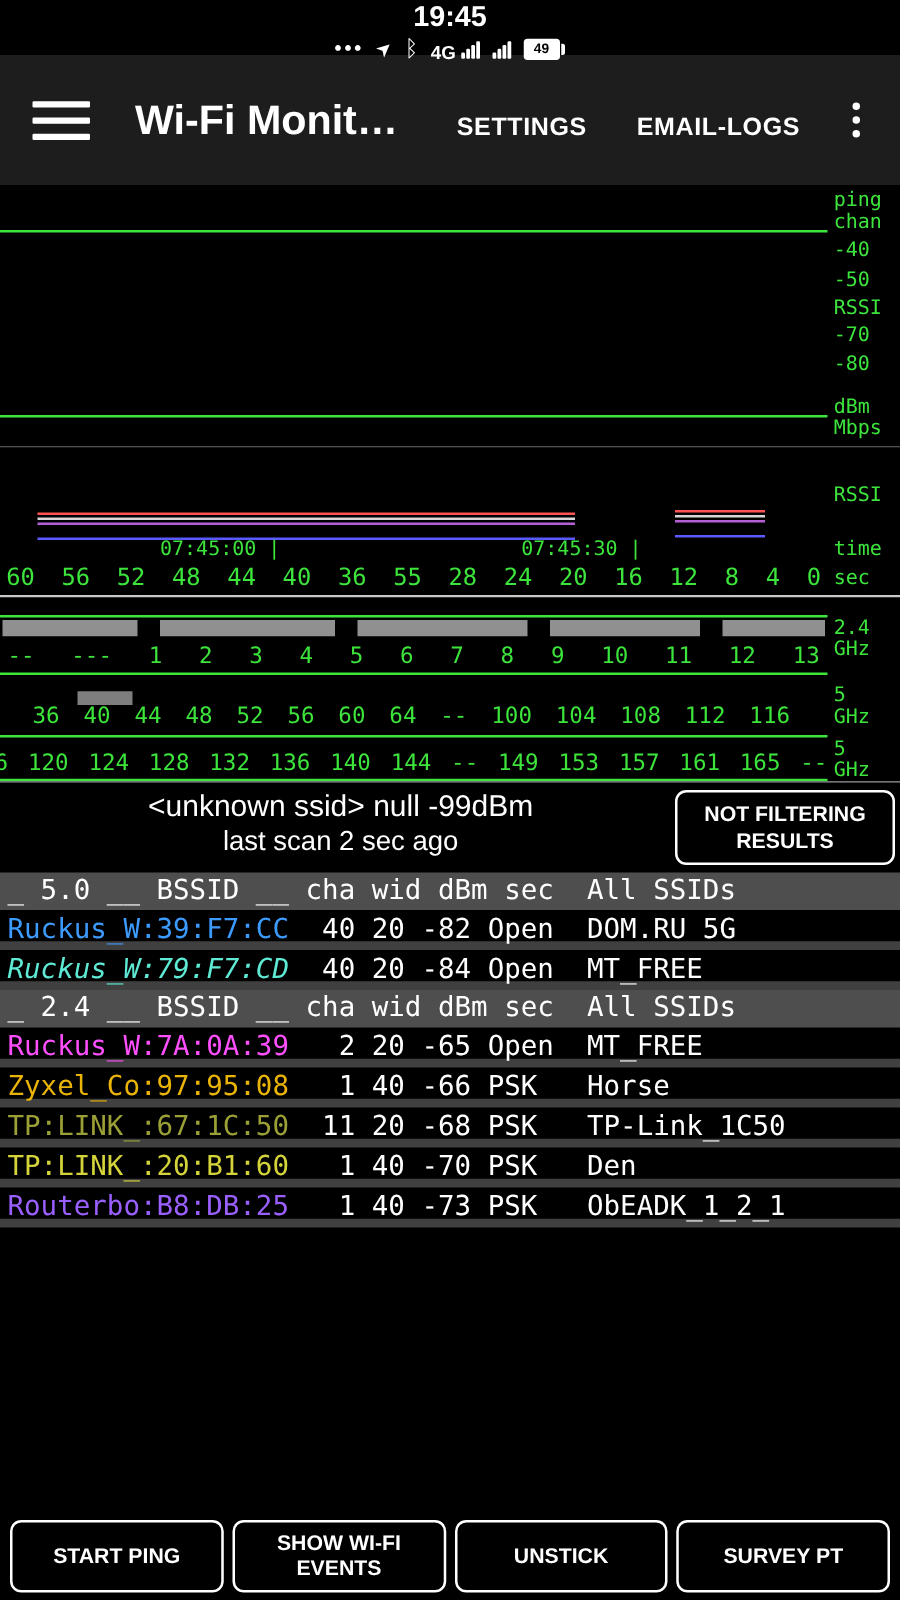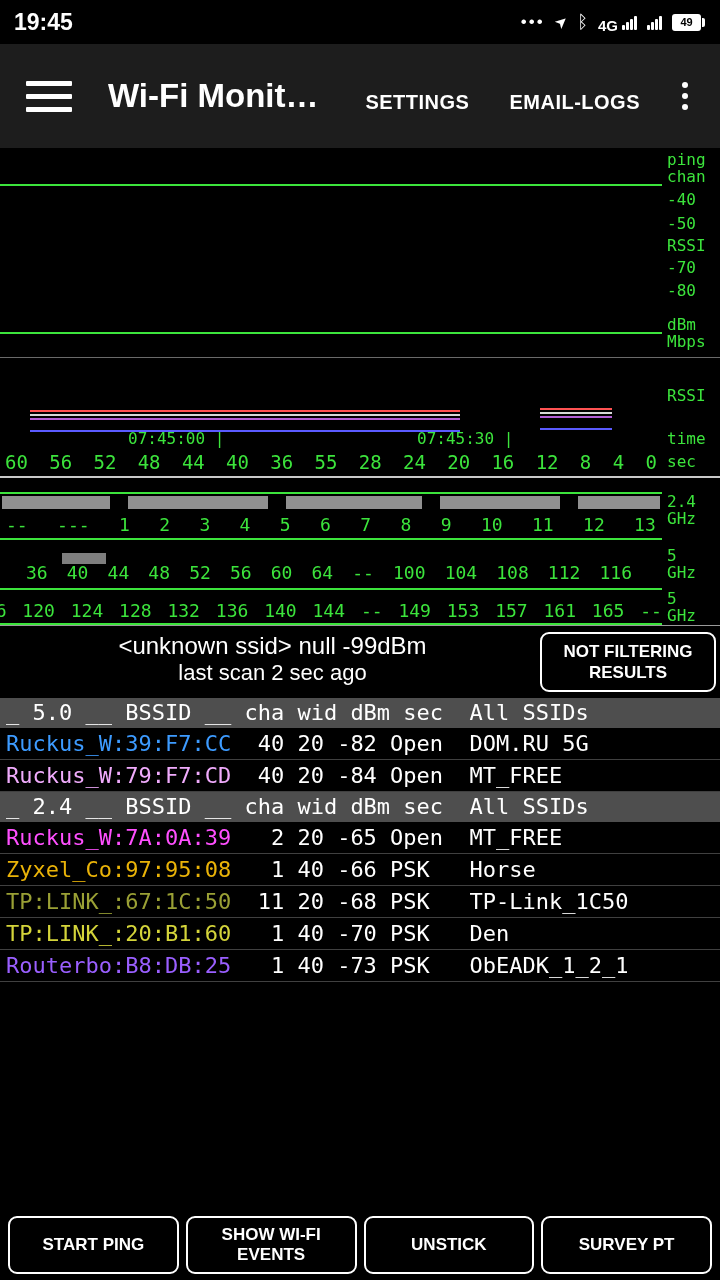--- a/index.html
+++ b/index.html
@@ -1,21 +1,21 @@
 <!DOCTYPE html>
 <html style="--green: #3ce43c;"><head>
 <meta charset="utf-8">
 <style>
   * { margin:0; padding:0; box-sizing:border-box; }
   html,body { width:720px; height:1280px; }
   body { background:#000; color:#fff; font-family:"Liberation Sans", sans-serif; overflow:hidden; position:relative; }
   :root { --green:#3ce43c; }
 
   
-  .status-bar { height:44px; display:flex; justify-content:space-between; align-items:center; padding:0 14px; }
+  .status-bar { height:44px; display:flex; justify-content:space-between; align-items:center; padding:0 14px;flex-direction:column; }
   .sb-time { font-size:23px; font-weight:bold; }
   .sb-icons { display:flex; align-items:center; gap:10px; }
   .sb-dots { font-size:17px; letter-spacing:2px; }
   .sb-arrow { display:inline-block; transform:rotate(-42deg); font-size:15px; }
   .sb-bt { font-size:18px; }
   .sb-4g { font-size:15px; font-weight:bold; align-self:flex-start; margin-top:7px; margin-right:-6px; }
   .bars { display:flex; align-items:flex-end; gap:1px; height:15px; }
   .bars div { width:3px; background:#fff; border-radius:1px; }
   .b1{height:5px;} .b2{height:8px;} .b3{height:11px;} .b4{height:14px;}
   .battery { position:relative; width:29px; height:17px; background:#fff; border-radius:3px; display:flex; align-items:center; justify-content:center; margin-right:5px; }
@@ -52,21 +52,21 @@
   
   .scan-info { height:72px; position:relative; }
   .scan-text { position:absolute; left:0; top:6px; width:545px; text-align:center; }
   .scan-line1 { font-size:24px; }
   .scan-line2 { font-size:22px; }
   .filter-btn { position:absolute; right:4px; top:6px; width:176px; height:60px; border:2px solid #fff; border-radius:9px; background:#000; color:#fff; display:flex; align-items:center; justify-content:center; text-align:center; font-weight:bold; font-size:17px; line-height:1.25; padding:0 12px; cursor:pointer; font-family:inherit;margin-left:24px; }
 
   
   .wtable { font-family:"DejaVu Sans Mono", monospace; font-size:22px; }
   .thead { height:30px; line-height:30px; background:#4e4e4e; padding-left:6px; white-space:pre; }
-  .trow { height:32px; line-height:31px; padding-left:6px; border-bottom:1px solid #404040; white-space:pre; cursor:pointer; }
+  .trow { height:32px; line-height:31px; padding-left:6px; border-bottom:7px solid #404040; white-space:pre; cursor:pointer; }
 
   
   .footer { position:absolute; bottom:0; left:0; width:720px; height:66px; display:flex; gap:7px; padding:2px 8px 6px; background:#000; }
   .f-btn { flex:1; border:2px solid #fff; border-radius:9px; background:#000; color:#fff; font-weight:bold; font-size:17px; font-family:inherit; display:flex; align-items:center; justify-content:center; text-align:center; line-height:1.2; padding:0 8px; cursor:pointer; }
 </style>
 </head>
 <body>
 
 <div class="status-bar">
   <span class="sb-time">19:45</span>
@@ -235,21 +235,21 @@
     <div class="scan-line1">&lt;unknown ssid&gt;  null  -99dBm</div>
     <div class="scan-line2">last scan 2 sec ago</div>
   </div>
   <button class="filter-btn">NOT FILTERING RESULTS</button>
 </div>
 
 <div class="wtable">
   <div class="thead"><span>_ 5.0 __ BSSID __</span><span> cha wid dBm sec  All SSIDs</span></div>
   <div id="rows-5g">
       <div class="trow"><span style="color: rgb(61, 155, 255);">Ruckus_W:39:F7:CC</span><span>  40 20 -82 Open  DOM.RU 5G</span></div>
-      <div class="trow"><span style="color: #f0abfc;">Ruckus_W:79:F7:CD</span><span>  40 20 -84 Open  MT_FREE</span></div>
+      <div class="trow"><span style="color: #5eead4; font-style: italic;">Ruckus_W:79:F7:CD</span><span>  40 20 -84 Open  MT_FREE</span></div>
     </div>
   <div class="thead"><span>_ 2.4 __ BSSID __</span><span> cha wid dBm sec  All SSIDs</span></div>
   <div id="rows-24g">
       <div class="trow"><span style="color: rgb(255, 79, 255);">Ruckus_W:7A:0A:39</span><span>   2 20 -65 Open  MT_FREE</span></div>
       <div class="trow"><span style="color: #eab308;">Zyxel_Co:97:95:08</span><span>   1 40 -66 PSK   Horse</span></div>
       <div class="trow"><span style="color: rgb(154, 160, 53);">TP:LINK_:67:1C:50</span><span>  11 20 -68 PSK   TP-Link_1C50</span></div>
       <div class="trow"><span style="color: rgb(212, 212, 58);">TP:LINK_:20:B1:60</span><span>   1 40 -70 PSK   Den</span></div>
       <div class="trow"><span style="color: rgb(154, 95, 255);">Routerbo:B8:DB:25</span><span>   1 40 -73 PSK   ObEADK_1_2_1</span></div>
     </div>
 </div>

